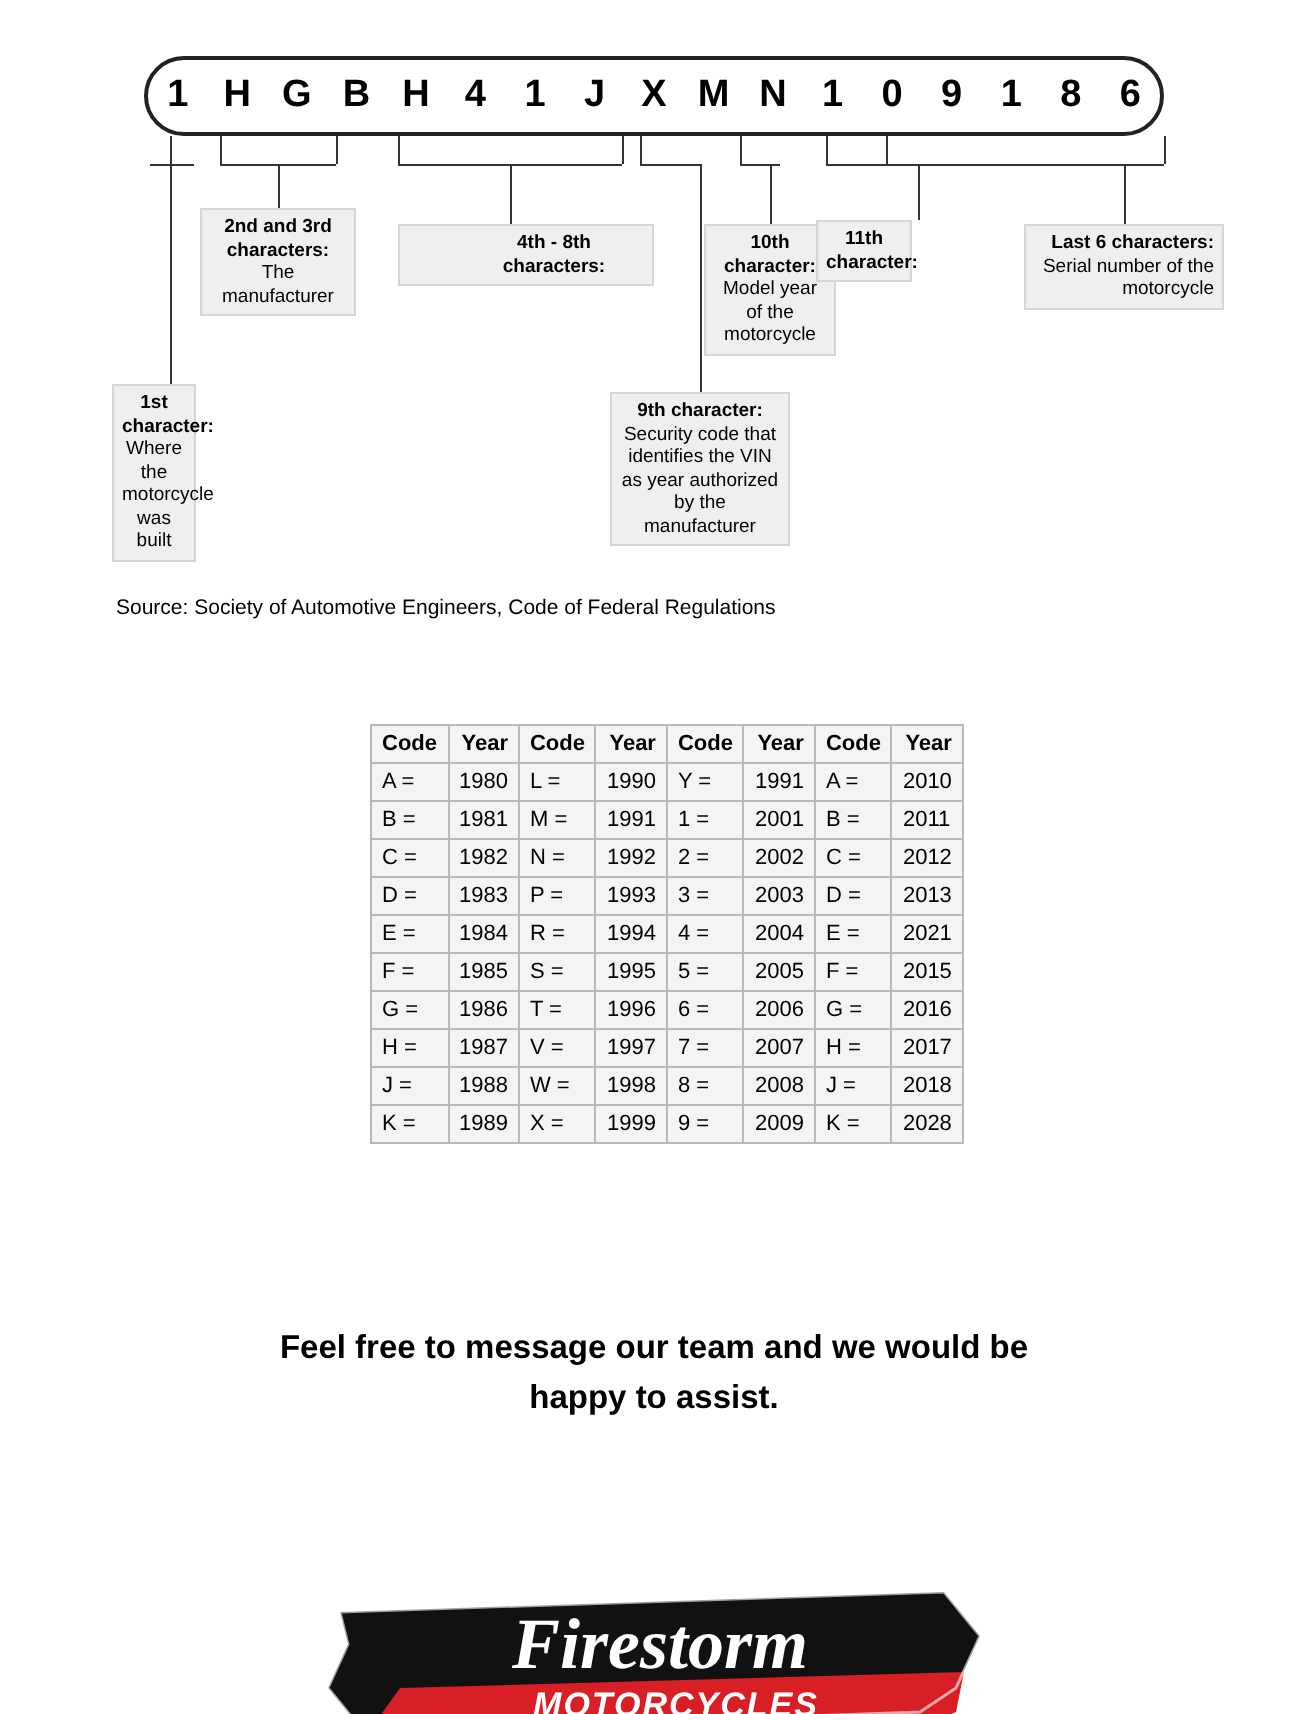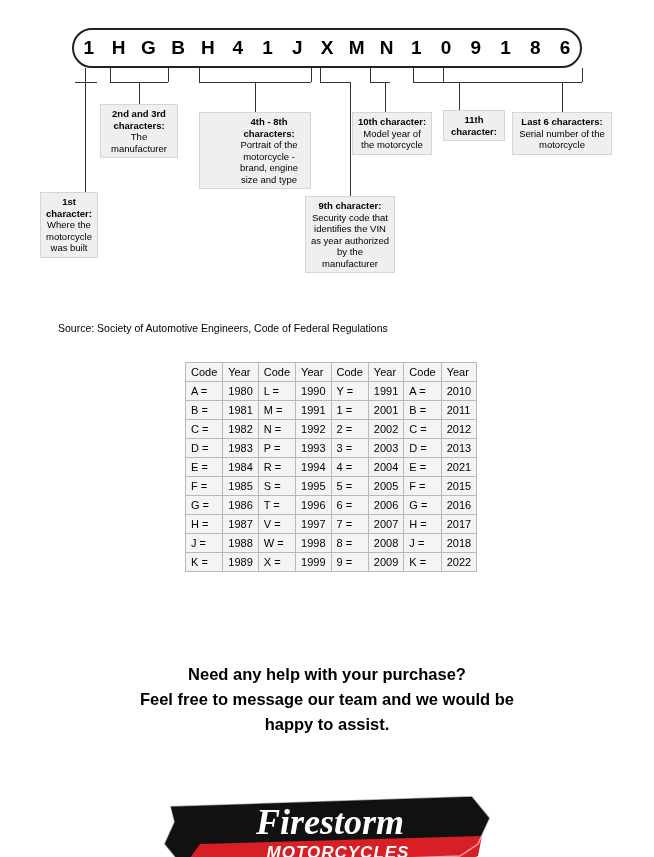--- a/index.html
+++ b/index.html
@@ -70,36 +70,35 @@
     box-sizing: border-box;
   }
   .callout .hd {
     font-weight: bold;
     display: block;
   }
   .callout .bd {
     display: block;
   }
 
-  #callout-1 { left: 40px;  top: 192px; width: 58px;  }
+  #callout-1 { left: 56px;  top: 192px; width: 42px;  }
   #callout-2 { left: 100px; top: 104px; width: 78px;  }
-  #callout-3 { left: 199px; top: 112px; width: 112px; padding-left: 32px; }
-  #callout-4 { left: 352px; top: 112px; width: 80px;  }
-  #callout-5 { left: 443px; top: 110px; width: 62px;  }
-  #callout-6 { left: 512px; top: 112px; width: 100px; }
+  #callout-3 { left: 199px; top: 112px; width: 128px; padding-left: 32px; }
+  #callout-4 { left: 352px; top: 112px; width: 66px;  }
+  #callout-5 { left: 408px; top: 110px; width: 48px;  }
+  #callout-6 { left: 512px; top: 112px; width: 100px; text-align: right; }
   #callout-9 { left: 305px; top: 196px; width: 90px;  }
 
   
   #source-line {
     position: absolute;
     left: 58px;
     top: 298px;
     font-size: 10.5px;
     color: #000;
-    margin-top: 24px;
   }
 
   
   #year-table-wrap {
     position: absolute;
     left: 185px;
     top: 362px;
   }
   table.year-table {
     border-collapse: collapse;
@@ -110,22 +109,22 @@
   table.year-table td {
     border: 1px solid #b9b9b9;
     padding: 3px 5px;
     text-align: left;
     height: 19px;
     box-sizing: border-box;
     color: #000;
     background: #f4f4f4;
   }
   table.year-table th {
-    font-weight: normal;
-    text-align: left;
+    font-weight: bold;
+    text-align: right;
   }
   table.year-table td.code { width: 36px; }
   table.year-table td.year { width: 32px; }
 
   
   #help-text {
     position: absolute;
     left: 0;
     top: 662px;
     width: 654px;
@@ -208,21 +207,20 @@
     <span class="bd">Where the motorcycle was built</span>
   </div>
 
   <div class="callout" id="callout-2">
     <span class="hd">2nd and 3rd characters:</span>
     <span class="bd">The manufacturer</span>
   </div>
 
   <div class="callout" id="callout-3">
     <span class="hd">4th - 8th characters:</span>
-    <span class="bd">Portrait of the motorcycle - brand, engine size and type</span>
   </div>
 
   <div class="callout" id="callout-9">
     <span class="hd">9th character:</span>
     <span class="bd">Security code that identifies the VIN as year authorized by the manufacturer</span>
   </div>
 
   <div class="callout" id="callout-4">
     <span class="hd">10th character:</span>
     <span class="bd">Model year of the motorcycle</span>
@@ -347,28 +345,27 @@
         <td class="year">2018</td>
       </tr>
       <tr>
         <td class="code">K =</td>
         <td class="year">1989</td>
         <td class="code">X =</td>
         <td class="year">1999</td>
         <td class="code">9 =</td>
         <td class="year">2009</td>
         <td class="code">K =</td>
-        <td class="year">2022</td>
+        <td class="year">2028</td>
       </tr>
     </tbody>
   </table>
 </div>
 
 <div id="help-text">
-  <div>Need any help with your purchase?</div>
   <div>Feel free to message our team and we would be</div>
   <div>happy to assist.</div>
 </div>
 
 <div id="logo">
   <svg width="340" height="82" viewBox="0 0 340 82" xmlns="http://www.w3.org/2000/svg">
 
     <path d="M10,14 L312,4 L330,26 L318,52 L300,64 L22,74 L4,52 L14,30 Z" fill="#111111"></path>
 
     <path d="M40,52 L322,44 L318,64 L300,72 L44,78 L30,66 Z" fill="#d81f26"></path>

